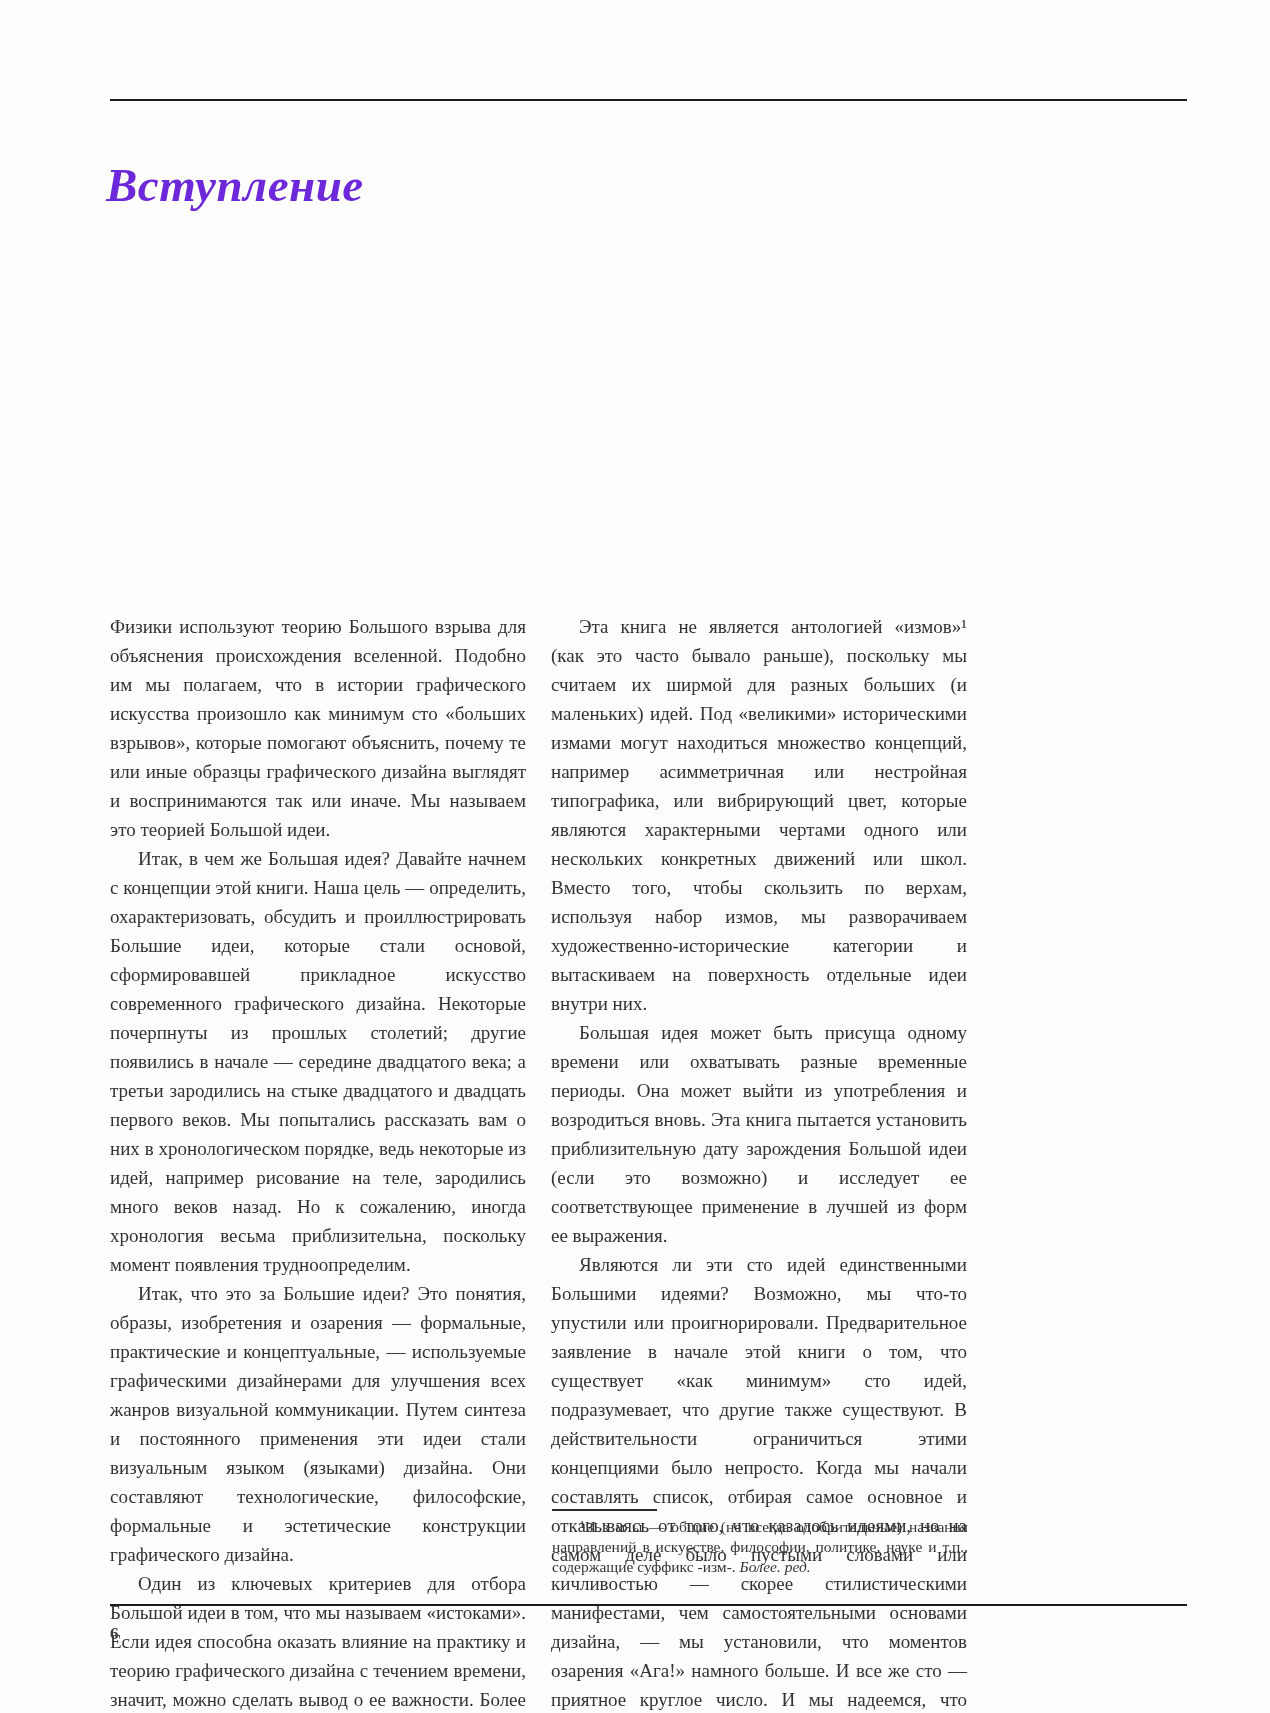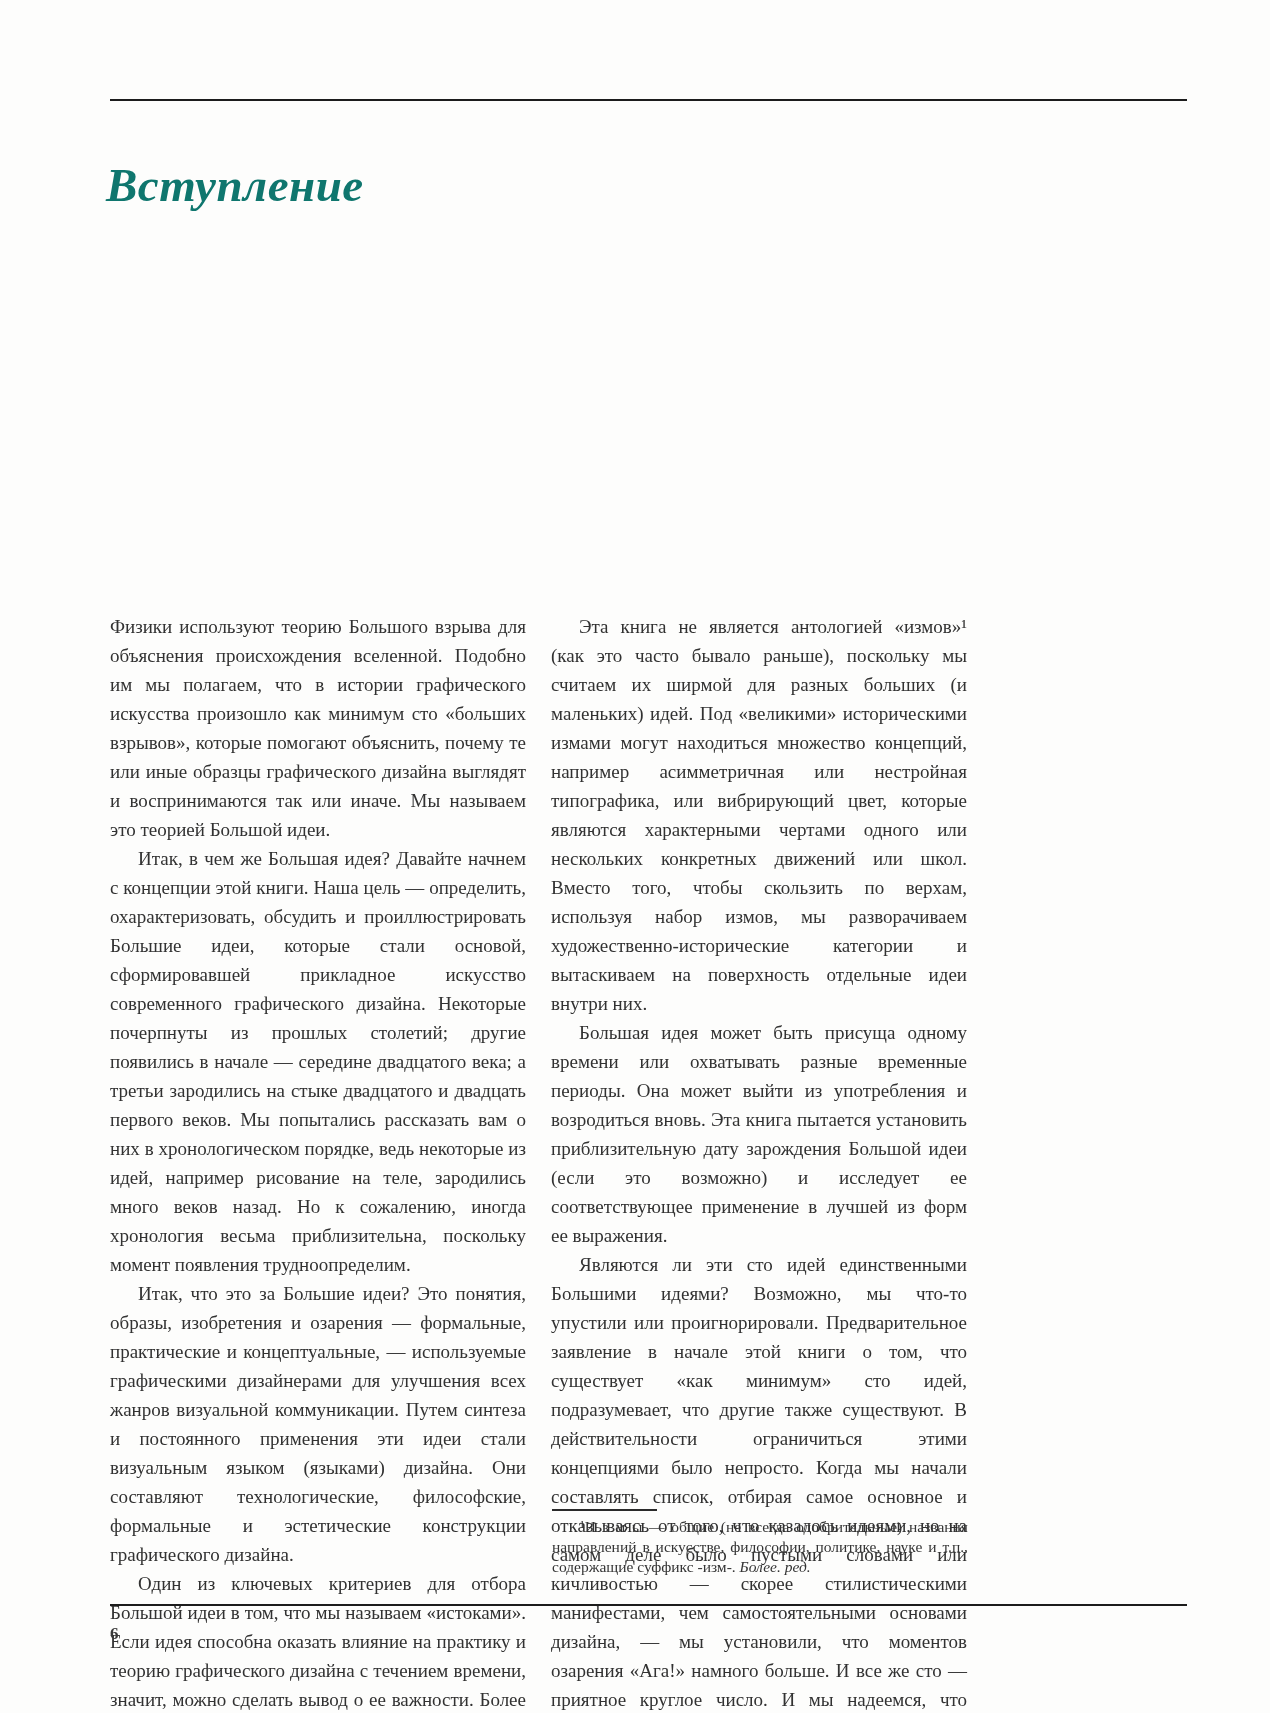--- a/index.html
+++ b/index.html
@@ -27,21 +27,21 @@
   .rule-top { top: 99px; }
   .rule-bottom { top: 1604px; }
 
   .title {
     position: absolute;
     left: 106px;
     top: 131px;
     font-style: italic;
     font-size: 47px;
     line-height: 1;
-    color: #0f766e;
+    color: #6d28d9;
     letter-spacing: 0.5px;
   }
 
   .columns {
     position: absolute;
     left: 110px;
     top: 612px;
     width: 857px;
     display: flex;
     gap: 25px;

